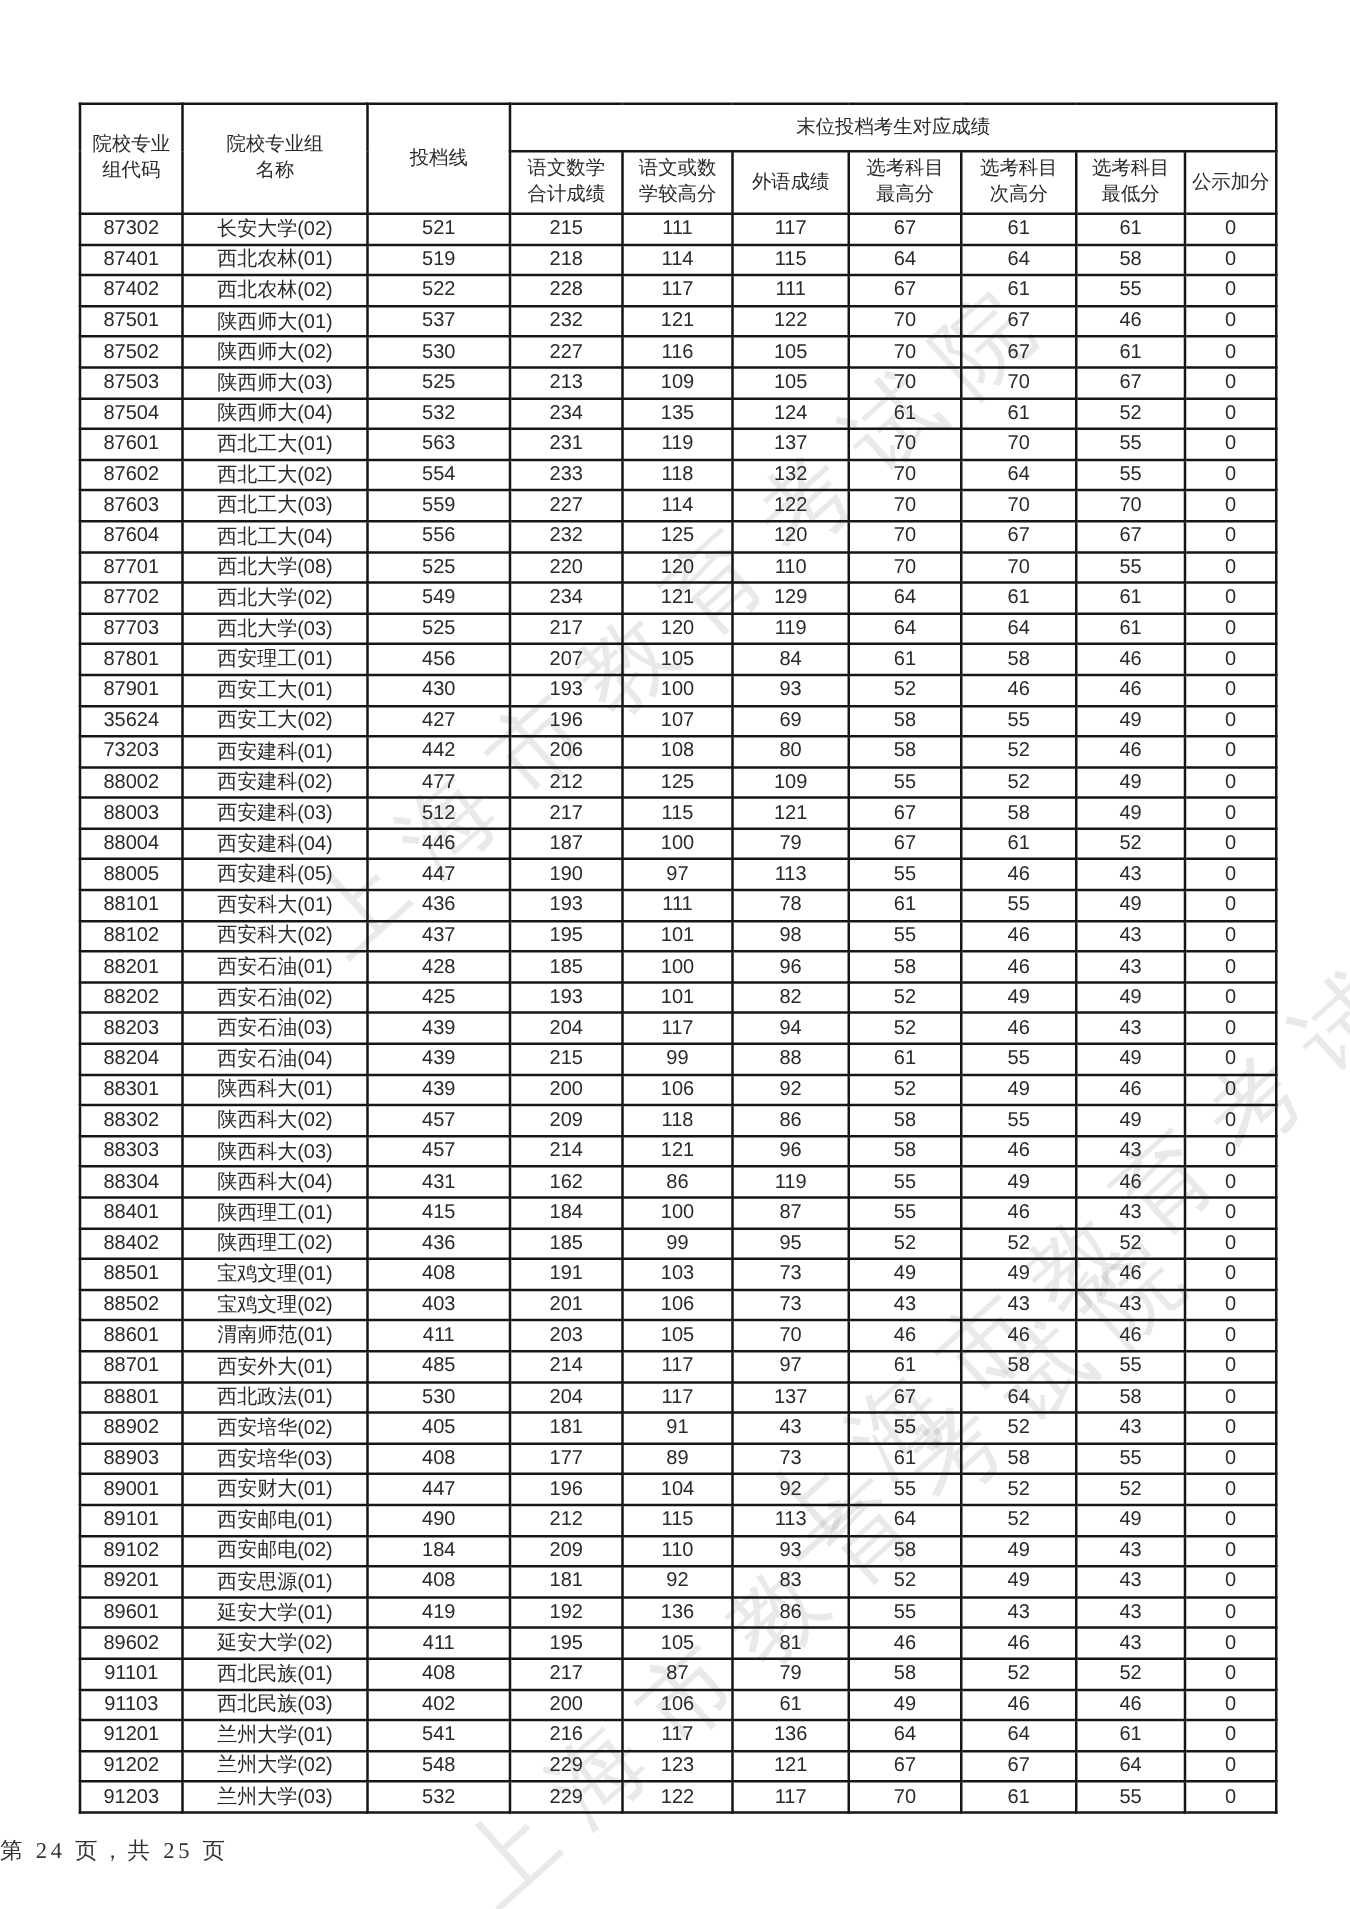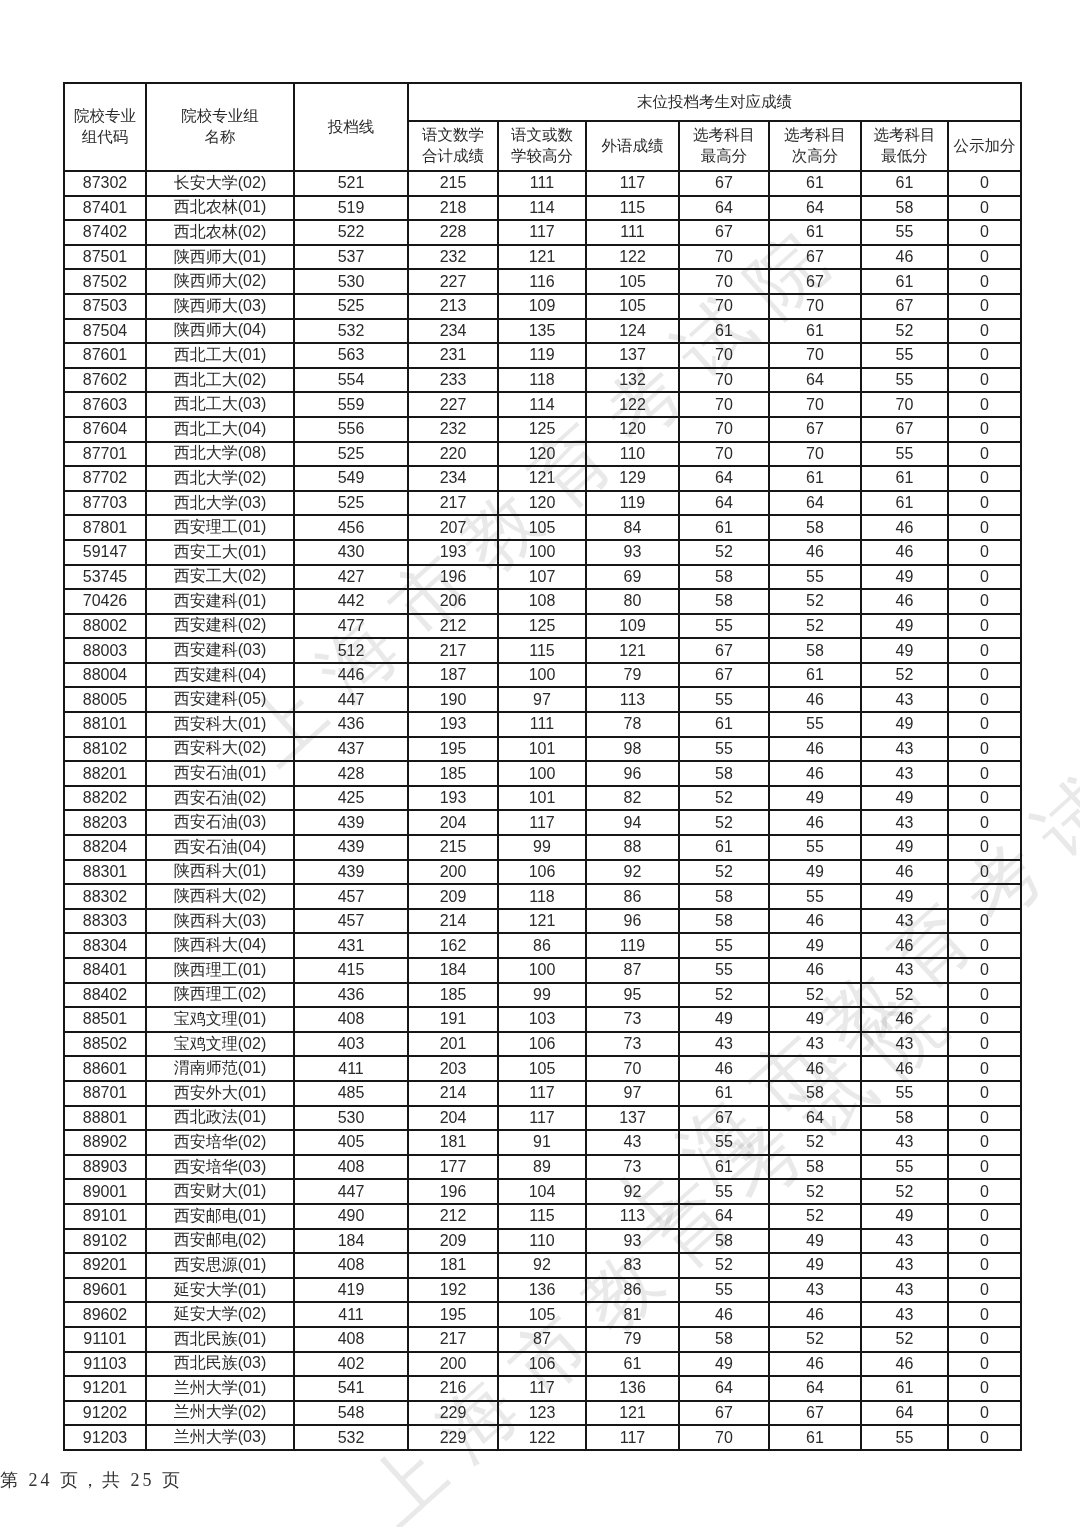--- a/index.html
+++ b/index.html
@@ -253,45 +253,45 @@
         <td>456</td>
         <td>207</td>
         <td>105</td>
         <td>84</td>
         <td>61</td>
         <td>58</td>
         <td>46</td>
         <td>0</td>
       </tr>
       <tr>
-        <td>59147</td>
+        <td>87901</td>
         <td>西安工大(01)</td>
         <td>430</td>
         <td>193</td>
         <td>100</td>
         <td>93</td>
         <td>52</td>
         <td>46</td>
         <td>46</td>
         <td>0</td>
       </tr>
       <tr>
-        <td>53745</td>
+        <td>35624</td>
         <td>西安工大(02)</td>
         <td>427</td>
         <td>196</td>
         <td>107</td>
         <td>69</td>
         <td>58</td>
         <td>55</td>
         <td>49</td>
         <td>0</td>
       </tr>
       <tr>
-        <td>70426</td>
+        <td>73203</td>
         <td>西安建科(01)</td>
         <td>442</td>
         <td>206</td>
         <td>108</td>
         <td>80</td>
         <td>58</td>
         <td>52</td>
         <td>46</td>
         <td>0</td>
       </tr>

